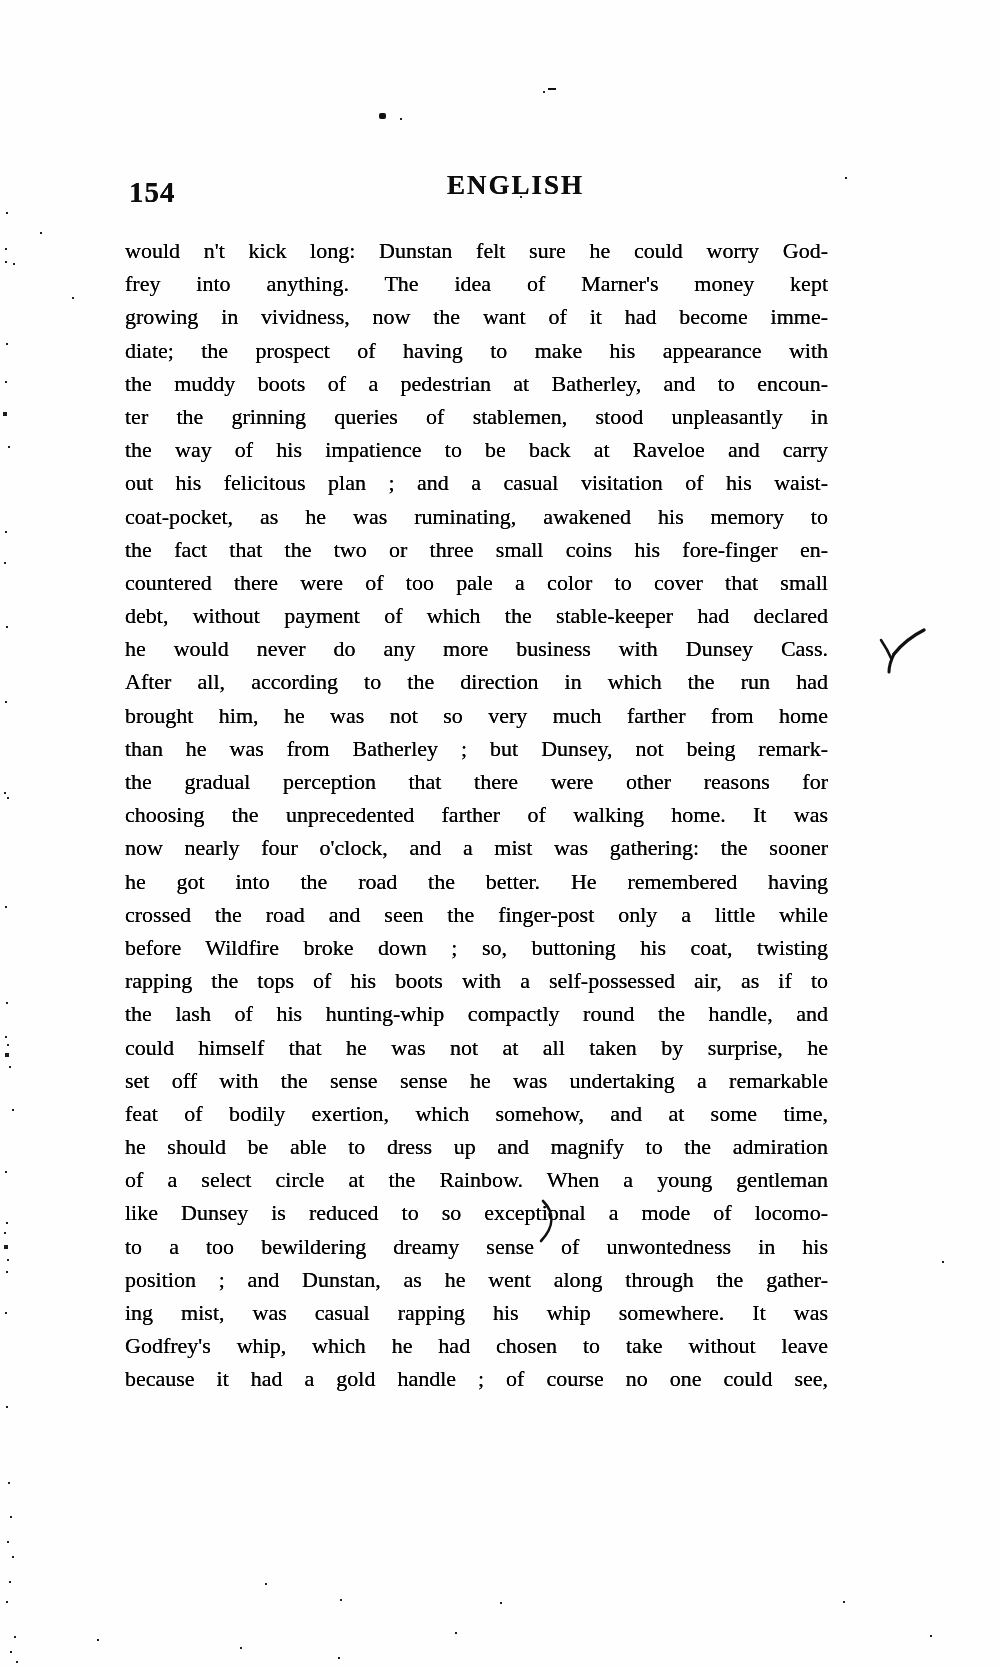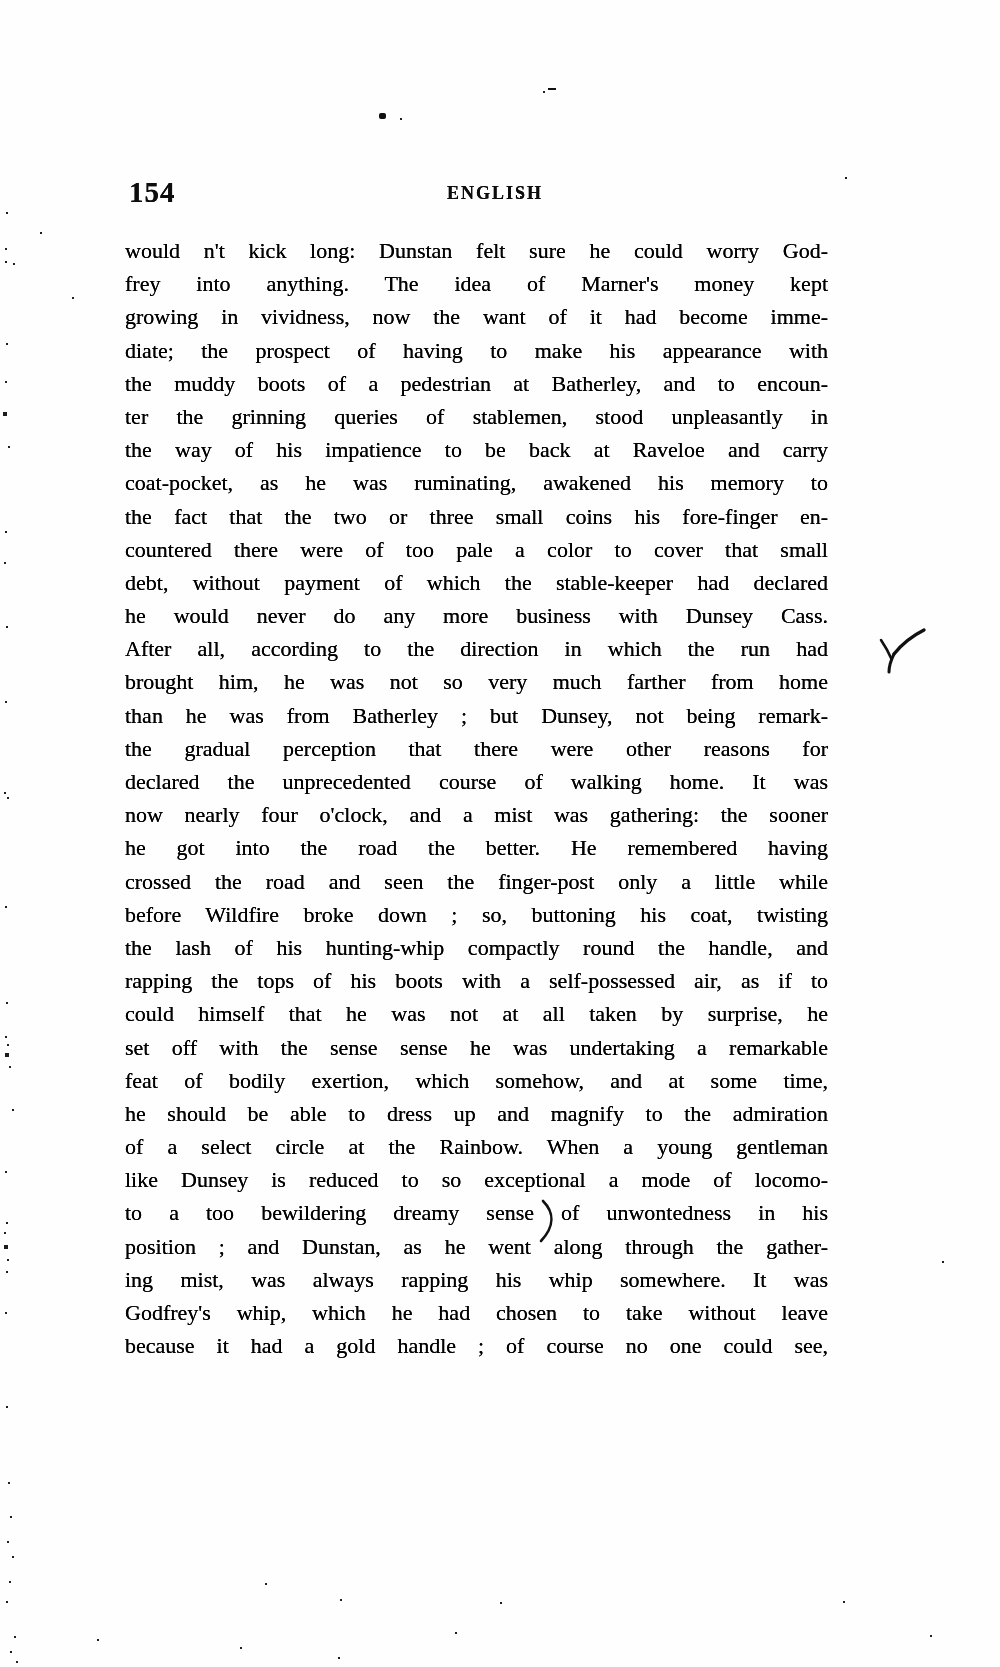--- a/index.html
+++ b/index.html
@@ -23,22 +23,22 @@
     top: 176px;
     font-size: 29px;
     font-weight: bold;
     letter-spacing: 1px;
     color: #0d0d0d;
     text-shadow: 0 0 0.6px #0d0d0d;
   }
   .running-head {
     position: absolute;
     left: 447px;
-    top: 183px;
-    font-size: 18px;
+    top: 170px;
+    font-size: 27px;
     font-weight: bold;
     letter-spacing: 2px;
     color: #0d0d0d;
     text-shadow: 0 0 0.5px #0d0d0d;
     font-family: Liberation Serif, serif;
   }
   .body-text {
     position: absolute;
     left: 125px;
     top: 234px;
@@ -111,45 +111,46 @@
   <span class="running-head">ENGLISH</span>
 
   <div class="body-text">
       <div class="line">would n't kick long:  Dunstan felt sure he could worry God-</div>
       <div class="line">frey  into  anything.   The  idea  of  Marner's  money  kept</div>
       <div class="line">growing in vividness, now the want of it had  become imme-</div>
       <div class="line">diate;  the prospect of  having  to  make his  appearance with</div>
       <div class="line">the muddy boots of a pedestrian at Batherley, and to encoun-</div>
       <div class="line">ter the grinning queries of  stablemen, stood unpleasantly in</div>
       <div class="line">the way of  his impatience to be back at  Raveloe  and  carry</div>
+      <div class="line">out  his  felicitous  plan ;  and a casual visitation of  his waist-</div>
       <div class="line">coat-pocket, as he was ruminating, awakened  his  memory to</div>
       <div class="line">the fact  that  the two or three small coins his fore-finger en-</div>
       <div class="line">countered  there  were of  too pale a color to cover that small</div>
       <div class="line">debt, without payment of which the stable-keeper had declared</div>
       <div class="line">he  would  never  do  any  more  business  with  Dunsey  Cass.</div>
       <div class="line">After  all,  according  to  the  direction  in  which  the  run  had</div>
       <div class="line">brought  him,  he  was  not  so  very  much  farther  from  home</div>
       <div class="line">than he was from Batherley ;  but  Dunsey, not  being  remark-</div>
       <div class="line">the  gradual  perception  that  there  were  other  reasons  for</div>
-      <div class="line">declared the unprecedented course of walking home.   It was</div>
+      <div class="line">choosing the unprecedented farther of walking home.   It was</div>
       <div class="line">now nearly four o'clock, and a mist was gathering:  the sooner</div>
       <div class="line">he  got  into  the  road  the  better.   He  remembered  having</div>
       <div class="line">crossed  the  road  and  seen  the finger-post only a little while</div>
       <div class="line">before Wildfire broke down ;  so, buttoning his coat, twisting</div>
+      <div class="line">rapping the tops of his boots with a self-possessed air, as if to</div>
       <div class="line">the lash of his hunting-whip compactly round the handle, and</div>
-      <div class="line">rapping the tops of his boots with a self-possessed air, as if to</div>
       <div class="line">could  himself  that  he  was  not  at  all  taken  by  surprise,  he</div>
       <div class="line">set off with the sense  sense  he was undertaking  a  remarkable</div>
       <div class="line">feat  of  bodily  exertion,  which  somehow,  and  at  some  time,</div>
       <div class="line">he should be able to dress up and magnify to the admiration</div>
       <div class="line">of a select circle at the Rainbow.   When a young gentleman</div>
       <div class="line">like  Dunsey  is  reduced  to  so  exceptional  a  mode  of  locomo-</div>
       <div class="line">to  a  too  bewildering  dreamy  sense  of  unwontedness  in  his</div>
       <div class="line">position ;  and  Dunstan, as he went along through the gather-</div>
-      <div class="line">ing  mist,  was  always  rapping  his  whip  somewhere.   It  was</div>
+      <div class="line">ing  mist,  was  casual  rapping  his  whip  somewhere.   It  was</div>
       <div class="line">Godfrey's  whip,  which  he  had  chosen  to  take  without  leave</div>
       <div class="line">because  it  had  a  gold  handle ;  of  course  no  one  could  see,</div>
     </div>
 
   <svg class="pen-mark check-mark" width="56" height="54" viewBox="0 0 56 54">
     <path d="M 50,8 C 40,13 28,22 20,32" fill="none" stroke="#111" stroke-width="3.4" stroke-linecap="round"></path>
     <path d="M 20,32 C 17,38 15,45 15,50" fill="none" stroke="#111" stroke-width="3" stroke-linecap="round"></path>
     <path d="M 7,18 C 11,24 14,29 17,36" fill="none" stroke="#111" stroke-width="2.6" stroke-linecap="round"></path>
   </svg>
 

